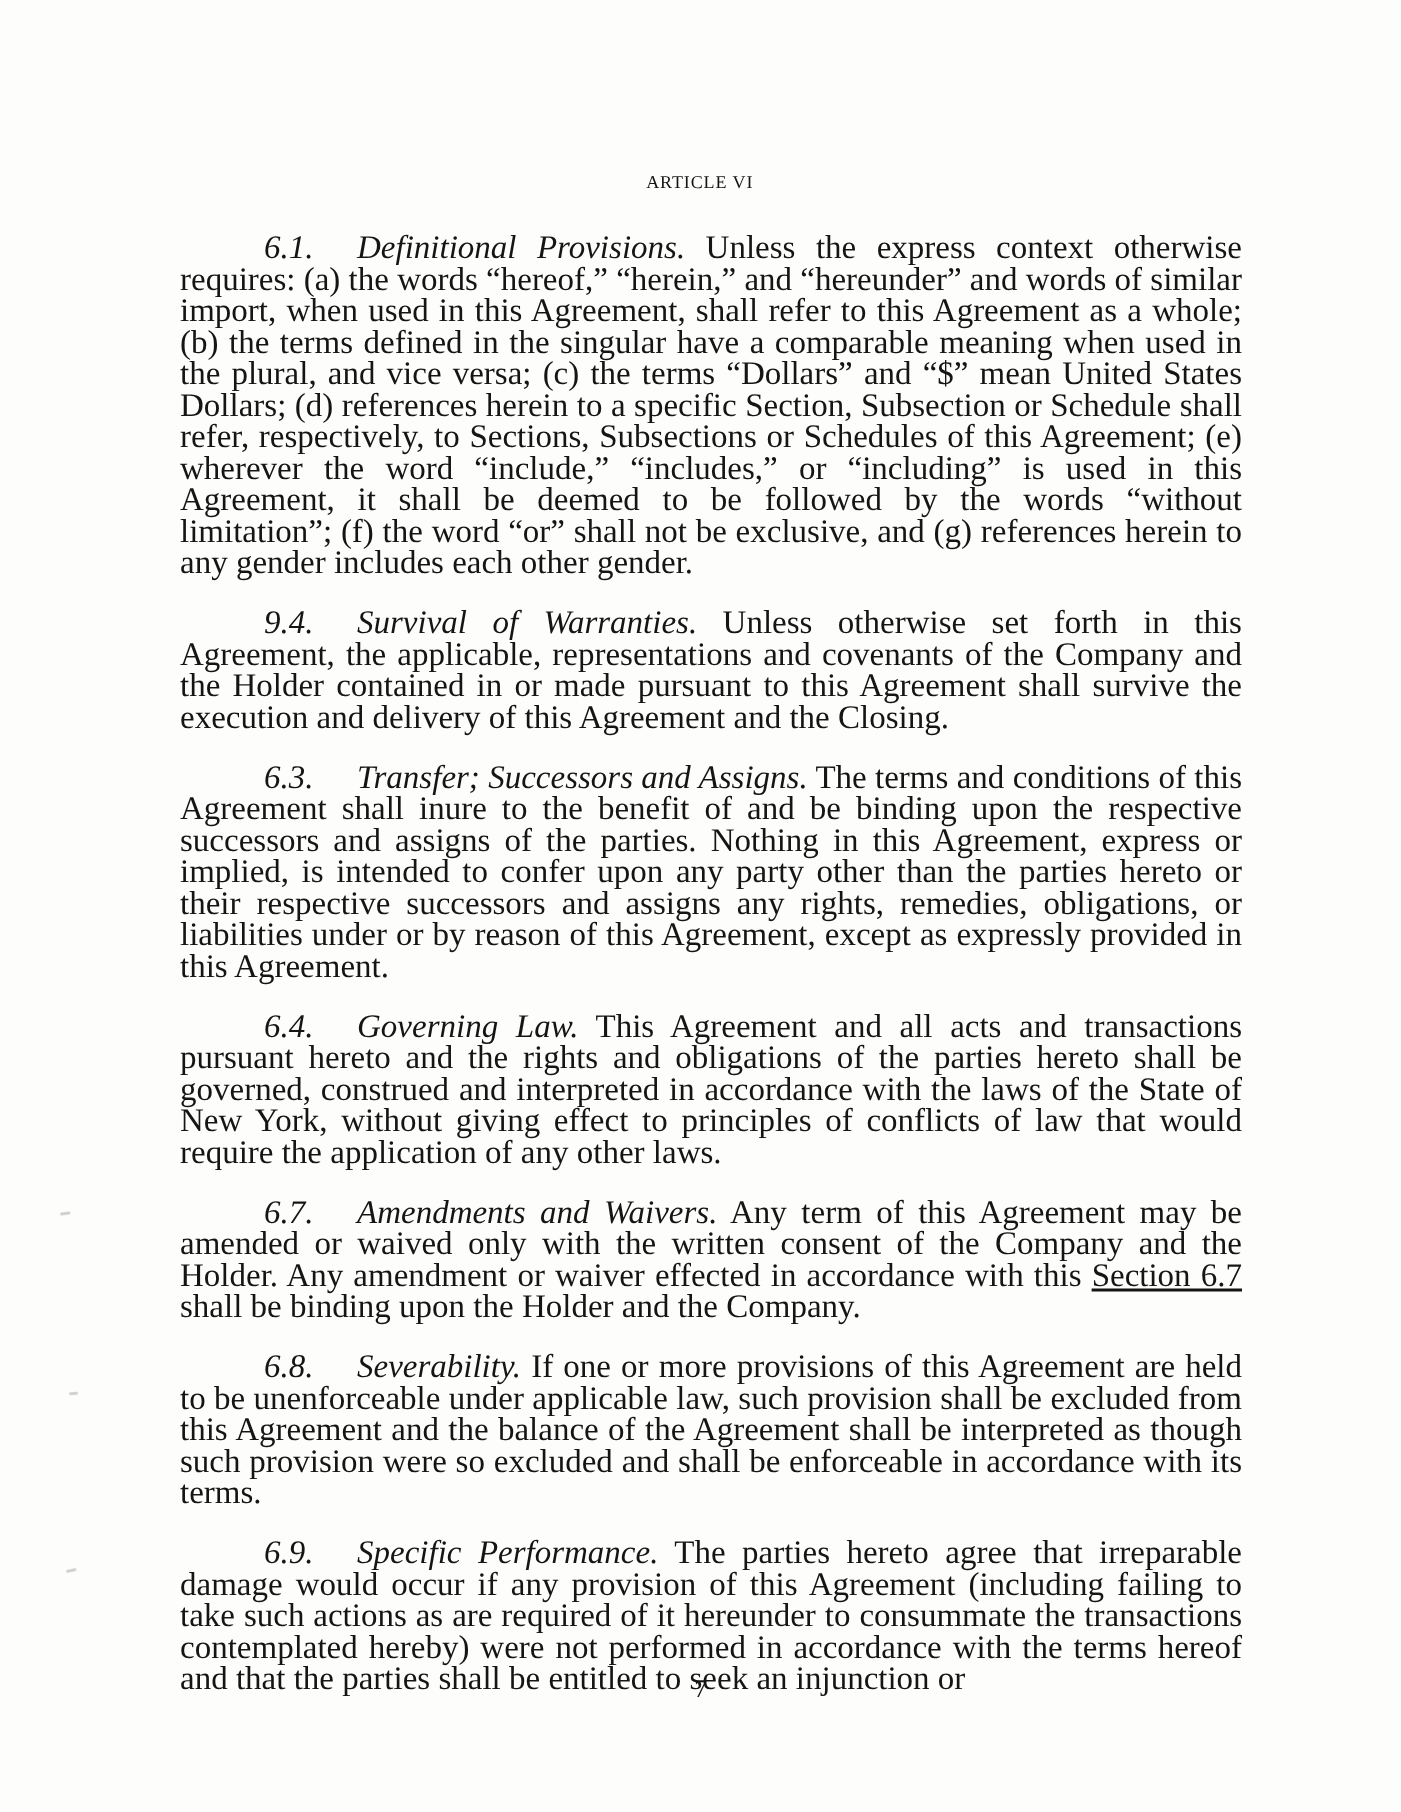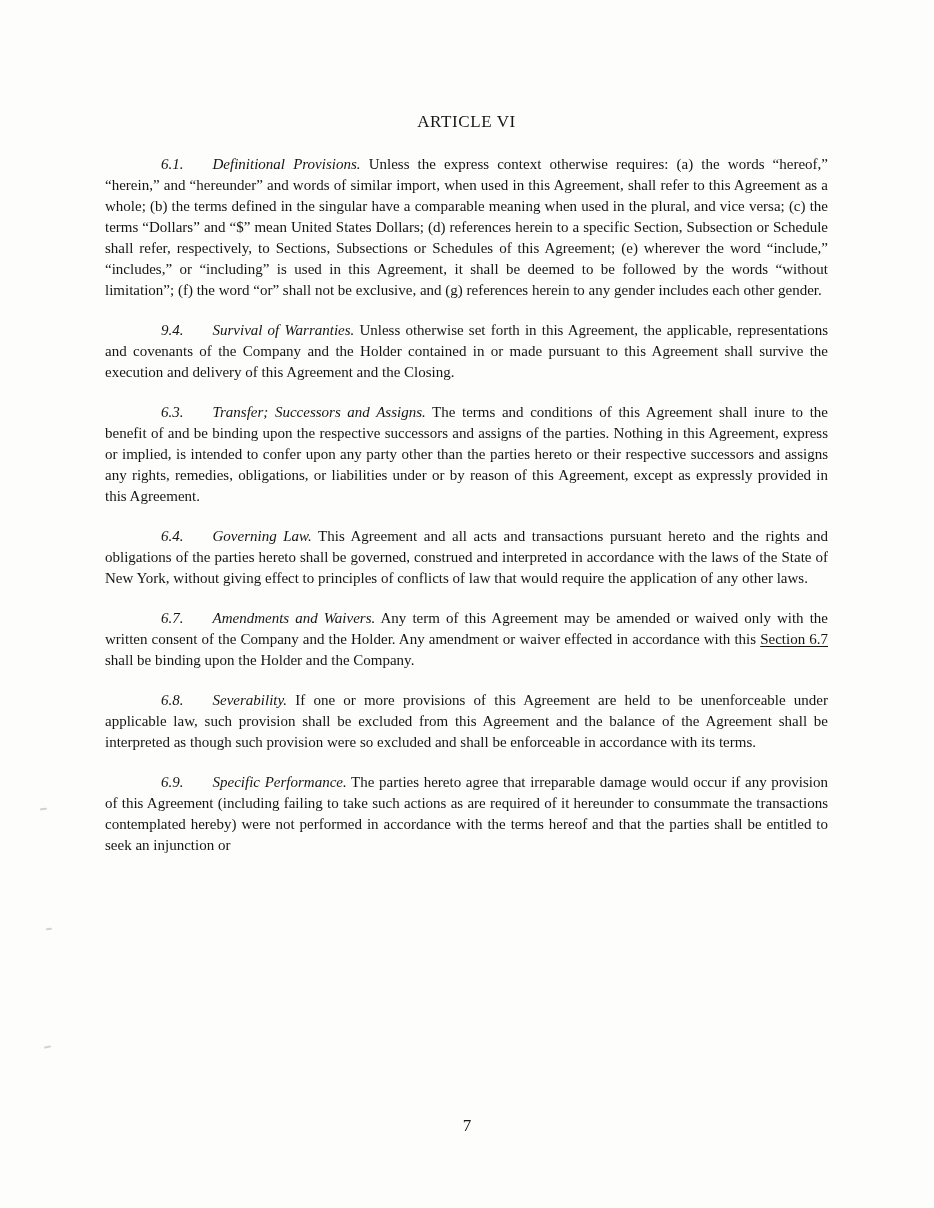--- a/index.html
+++ b/index.html
@@ -19,36 +19,37 @@
   }
   .content {
     position: absolute;
     left: 105px;
     right: 106px;
     top: 0;
   }
   .doc-header {
     margin-top: 110px;
     text-align: center;
-    font-size: 17px;
+    font-size: 12px;
     line-height: 23px;
     letter-spacing: 0.6px;
   }
   .doc-header .heading-line {
     display: block;
   }
   .doc-header .subheading {
     text-decoration: underline;
     text-underline-offset: 3px;
   }
   .doc-body {
     margin-top: 21px;
     text-align: justify;
-    font-size: 15px;
+    font-size: 22px;
     line-height: 21px;
+    margin-left: 15px;
   }
   p.section {
     margin: 0 0 19px 0;
     text-indent: 56px;
   }
   .sec-num {
     font-style: italic;
     padding-right: 29px;
   }
   .sec-title {

